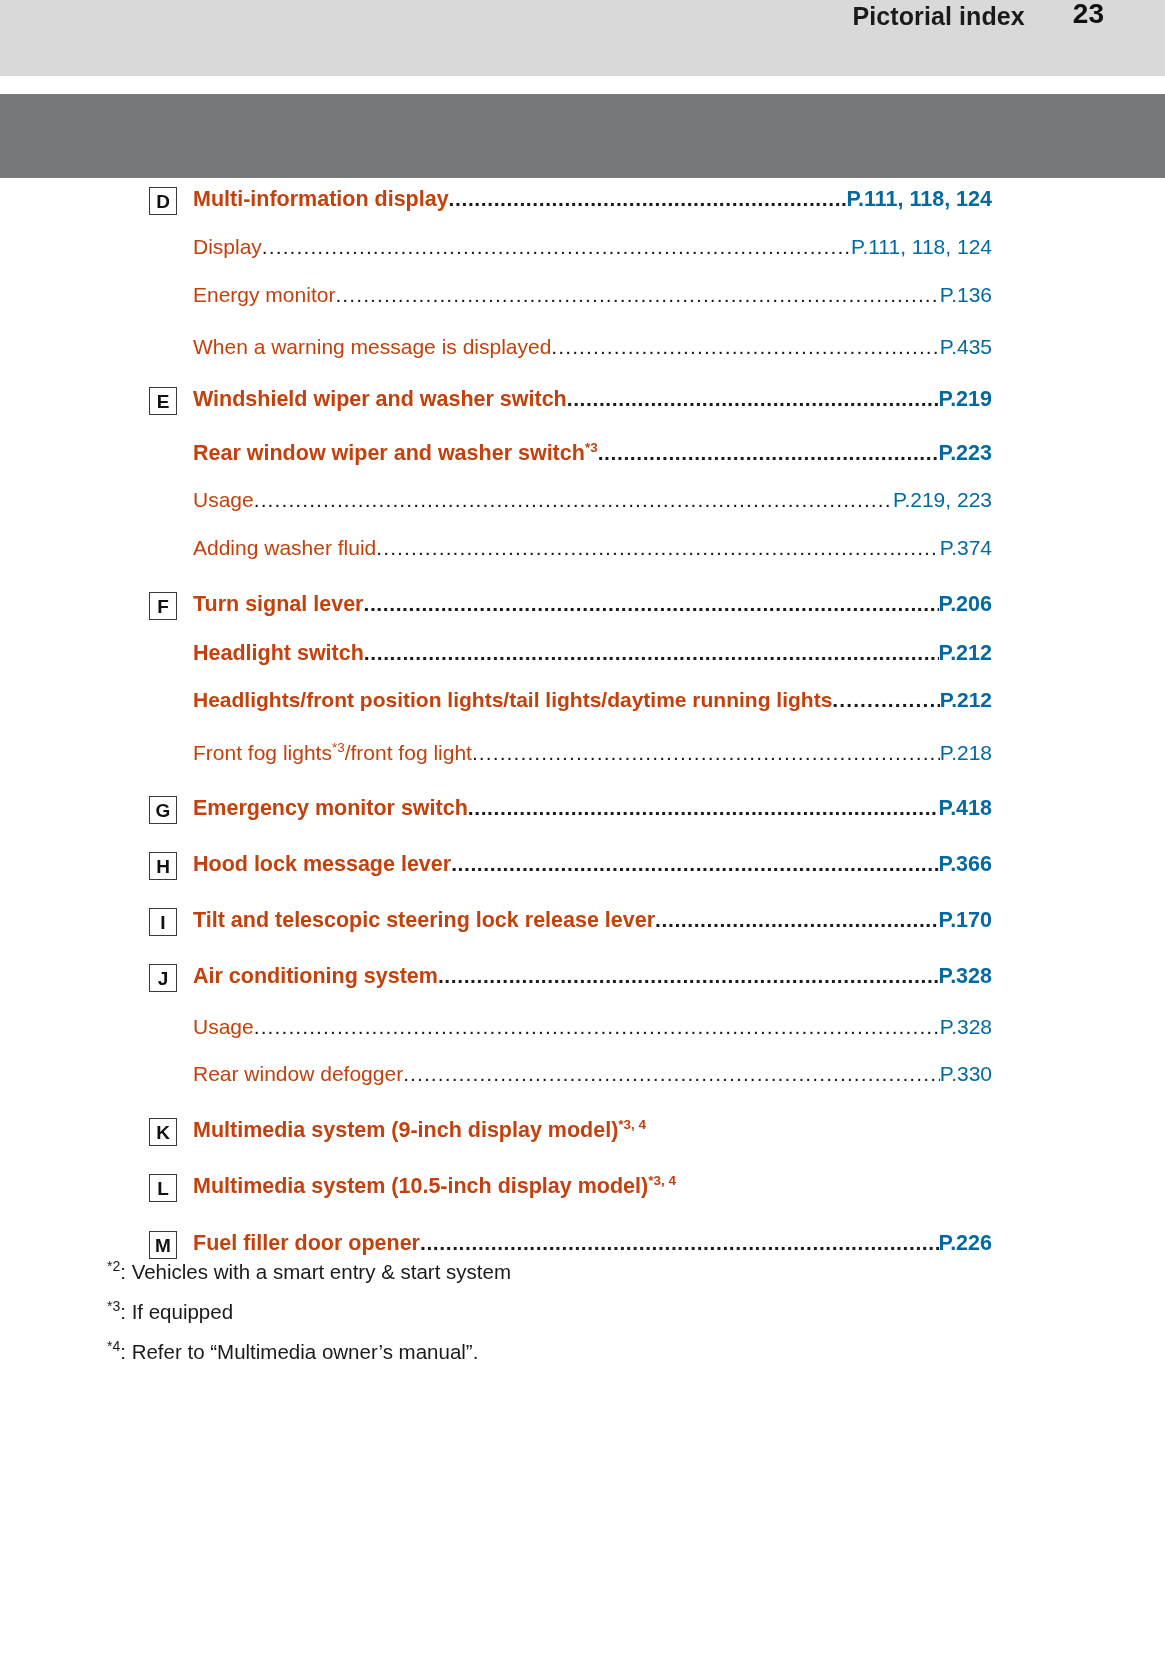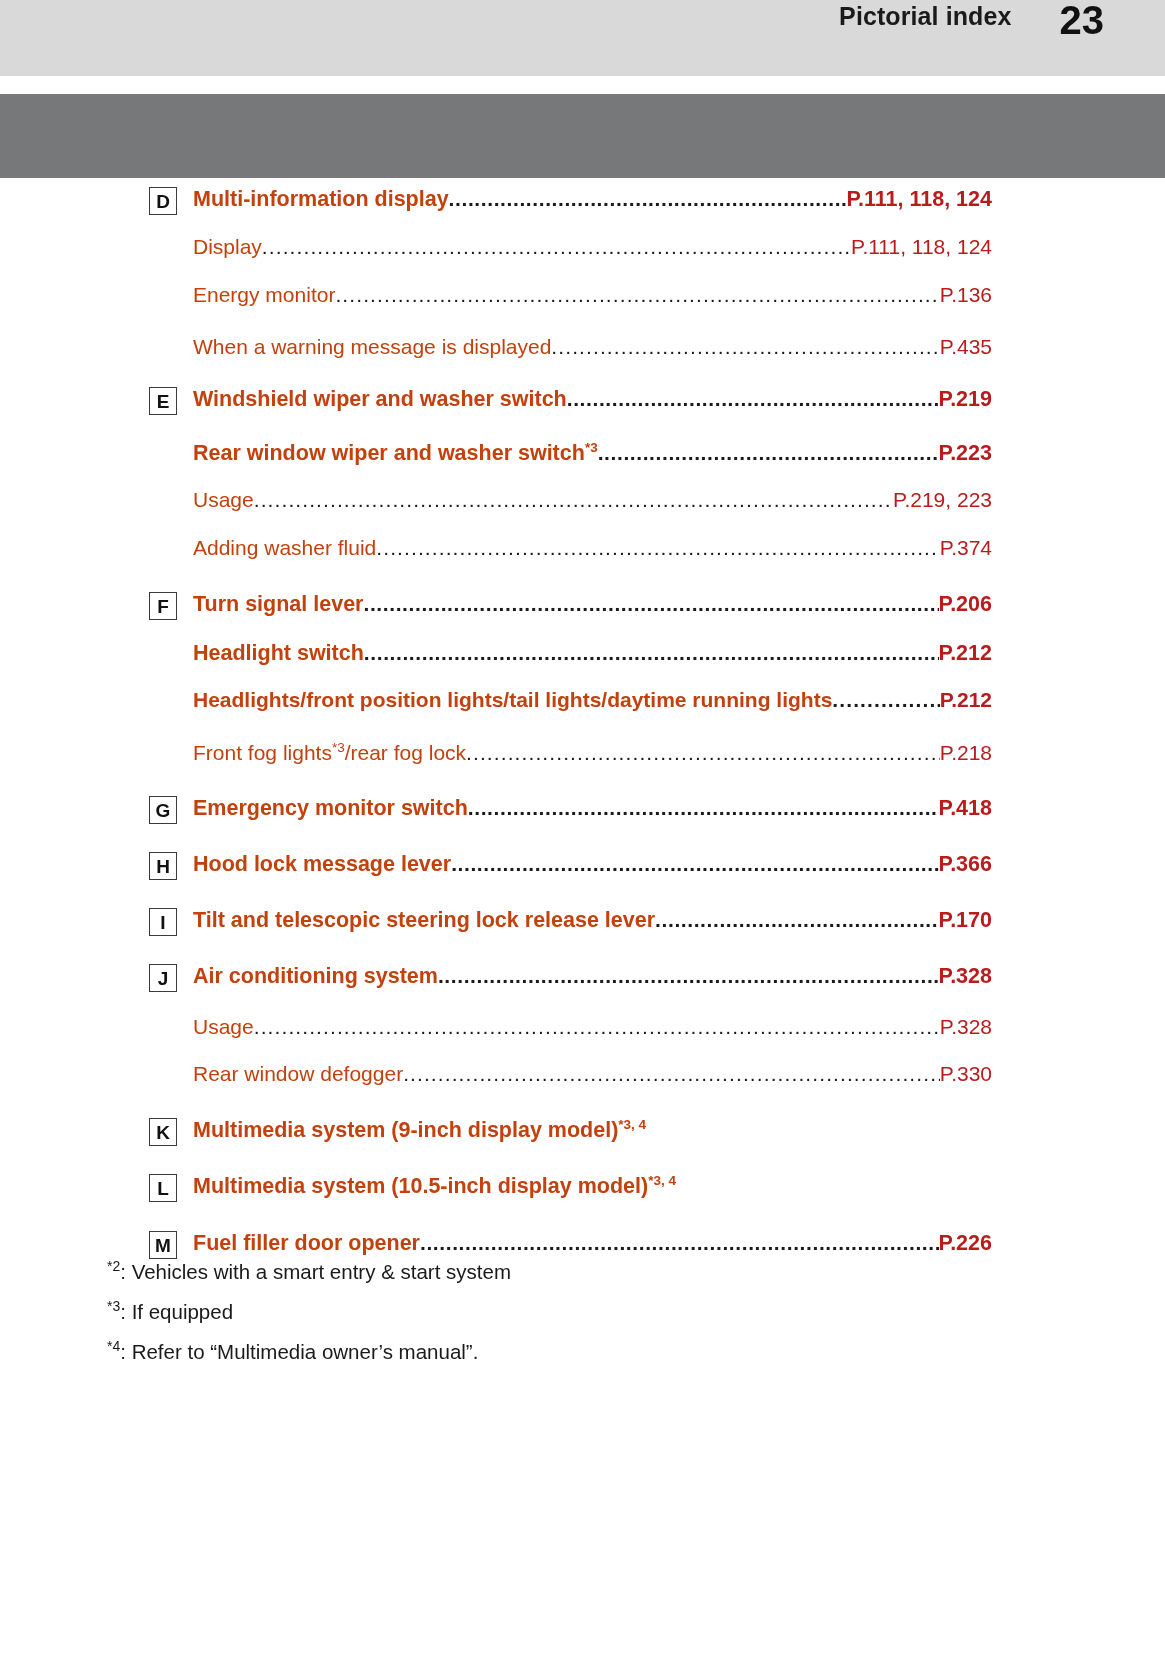--- a/index.html
+++ b/index.html
@@ -28,21 +28,21 @@
   }
   .header-title {
     font-size: 25px;
     font-weight: bold;
     letter-spacing: 0.1px;
     color: #1a1a1a;
     margin-right: 48px;
     margin-top: 2px;
   }
   .header-pagenum {
-    font-size: 40px;
+    font-size: 28px;
     font-weight: bold;
     color: #111;
     margin-right: 61px;
     line-height: 1;
   }
 
   
   .tab-band {
     position: absolute;
     top: 94px; left: 0;
@@ -121,21 +121,21 @@
     display: block;
   }
   .entry.major .leader::after {
     font-weight: bold;
     letter-spacing: 0.6px;
   }
 
   .pageref {
     white-space: nowrap;
     font-size: 21px;
-    color: #b91c1c;
+    color: #0369a1;
     padding-left: 0px;
   }
   .entry.major .pageref { font-weight: bold; font-size: 21.5px; }
 
   sup.note {
     font-size: 13.5px;
     vertical-align: super;
     line-height: 0;
     font-weight: inherit;
   }
@@ -249,21 +249,21 @@
     </div>
     <div class="entry sub no-letter" style="margin-bottom: 23px; font-weight: bold;">
       <div class="entry-body">
         <span class="label">Headlights/front position lights/tail lights/daytime running lights</span>
         <span class="leader"></span>
         <span class="pageref">P.212</span>
       </div>
     </div>
     <div class="entry sub no-letter" style="margin-bottom: 25px;">
       <div class="entry-body">
-        <span class="label">Front fog lights<sup class="note">*3</sup><span>/rear fog lock</span></span>
+        <span class="label">Front fog lights<sup class="note">*3</sup><span>/front fog light</span></span>
         <span class="leader"></span>
         <span class="pageref">P.218</span>
       </div>
     </div>
     <div class="entry major" style="margin-bottom: 26px;">
       <div class="letter-box">G</div>
       <div class="entry-body">
         <span class="label">Emergency monitor switch</span>
         <span class="leader"></span>
         <span class="pageref">P.418</span>

